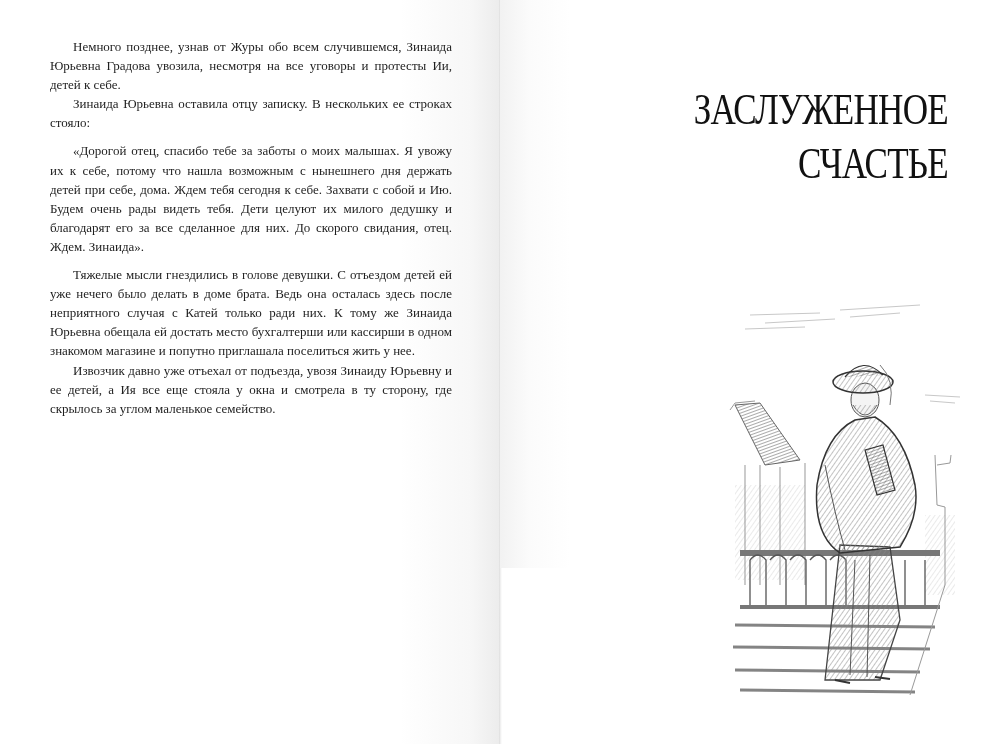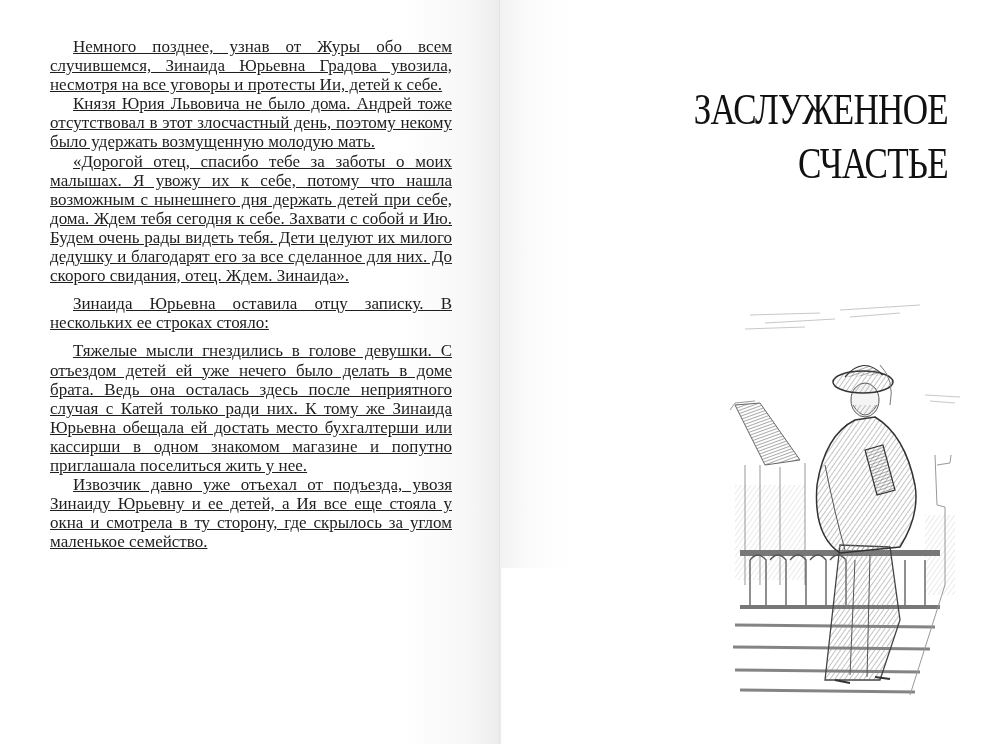--- a/index.html
+++ b/index.html
@@ -17,22 +17,22 @@
   .spine {
     position: absolute; left: 499px; top: 0; width: 3px; height: 744px;
     background: linear-gradient(to right, #dcdcdc, #f0f0f0, #ffffff);
   }
   .page-right {
     position: relative; width: 500px; height: 568px;
     background: linear-gradient(to right, #f2f2f2 0%, #fbfbfb 6%, #ffffff 14%, #ffffff 100%);
   }
   .text-block {
     position: absolute; left: 50px; top: 37px; width: 402px;
-    font-size: 17px; line-height: 19.1px;
-    text-align: justify; text-align-last: left; text-decoration: underline;
+    font-size: 13px; line-height: 19.1px;
+    text-align: justify; text-align-last: left;
   }
   .text-block p { margin: 0; text-indent: 23px; hyphens: manual; }
   .text-block p.gap-after { margin-bottom: 9px; }
   .chapter-title {
     position: absolute; right: 52px; top: 52px;
     text-align: right;
     font-family: "Liberation Serif", "DejaVu Serif", serif;
     font-size: 45px; line-height: 54px; font-weight: normal;
     letter-spacing: -1px; color: #111;
     transform: scaleX(0.78); transform-origin: right top;
@@ -43,23 +43,22 @@
   }
 </style>
 </head>
 <body>
 
 <div class="spread">
 
   <div class="page-left">
     <div class="text-block">
       <p>Немного позднее, узнав от Журы обо всем случившемся, Зинаида Юрьевна Градова увозила, несмотря на все уговоры и протесты Ии, детей к себе.</p>
-      <p>Князя Юрия Львовича не было дома. Андрей тоже отсутствовал в этот злосчастный день, поэтому некому было удержать возмущенную молодую мать.</p>
+      <p class="gap-after">Зинаида Юрьевна оставила отцу записку. В нескольких ее строках стояло:</p>
       <p class="gap-after">«Дорогой отец, спасибо тебе за заботы о моих малышах. Я увожу их к себе, потому что нашла возможным с нынешнего дня держать детей при себе, дома. Ждем тебя сегодня к себе. Захвати с собой и Ию. Будем очень рады видеть тебя. Дети целуют их милого дедушку и благодарят его за все сделанное для них. До скорого свидания, отец. Ждем. Зинаида».</p>
-      <p class="gap-after">Зинаида Юрьевна оставила отцу записку. В нескольких ее строках стояло:</p>
       <p>Тяжелые мысли гнездились в голове девушки. С отъездом детей ей уже нечего было делать в доме брата. Ведь она осталась здесь после неприятного случая с Катей только ради них. К тому же Зинаида Юрьевна обещала ей достать место бухгалтерши или кассирши в одном знакомом магазине и попутно приглашала поселиться жить у нее.</p>
       <p>Извозчик давно уже отъехал от подъезда, увозя Зинаиду Юрьевну и ее детей, а Ия все еще стояла у окна и смотрела в ту сторону, где скрылось за углом маленькое семейство.</p>
     </div>
   </div>
 
   <div class="spine"></div>
 
   <div class="page-right">
     <h1 class="chapter-title">
       <span>ЗАСЛУЖЕННОЕ</span>

